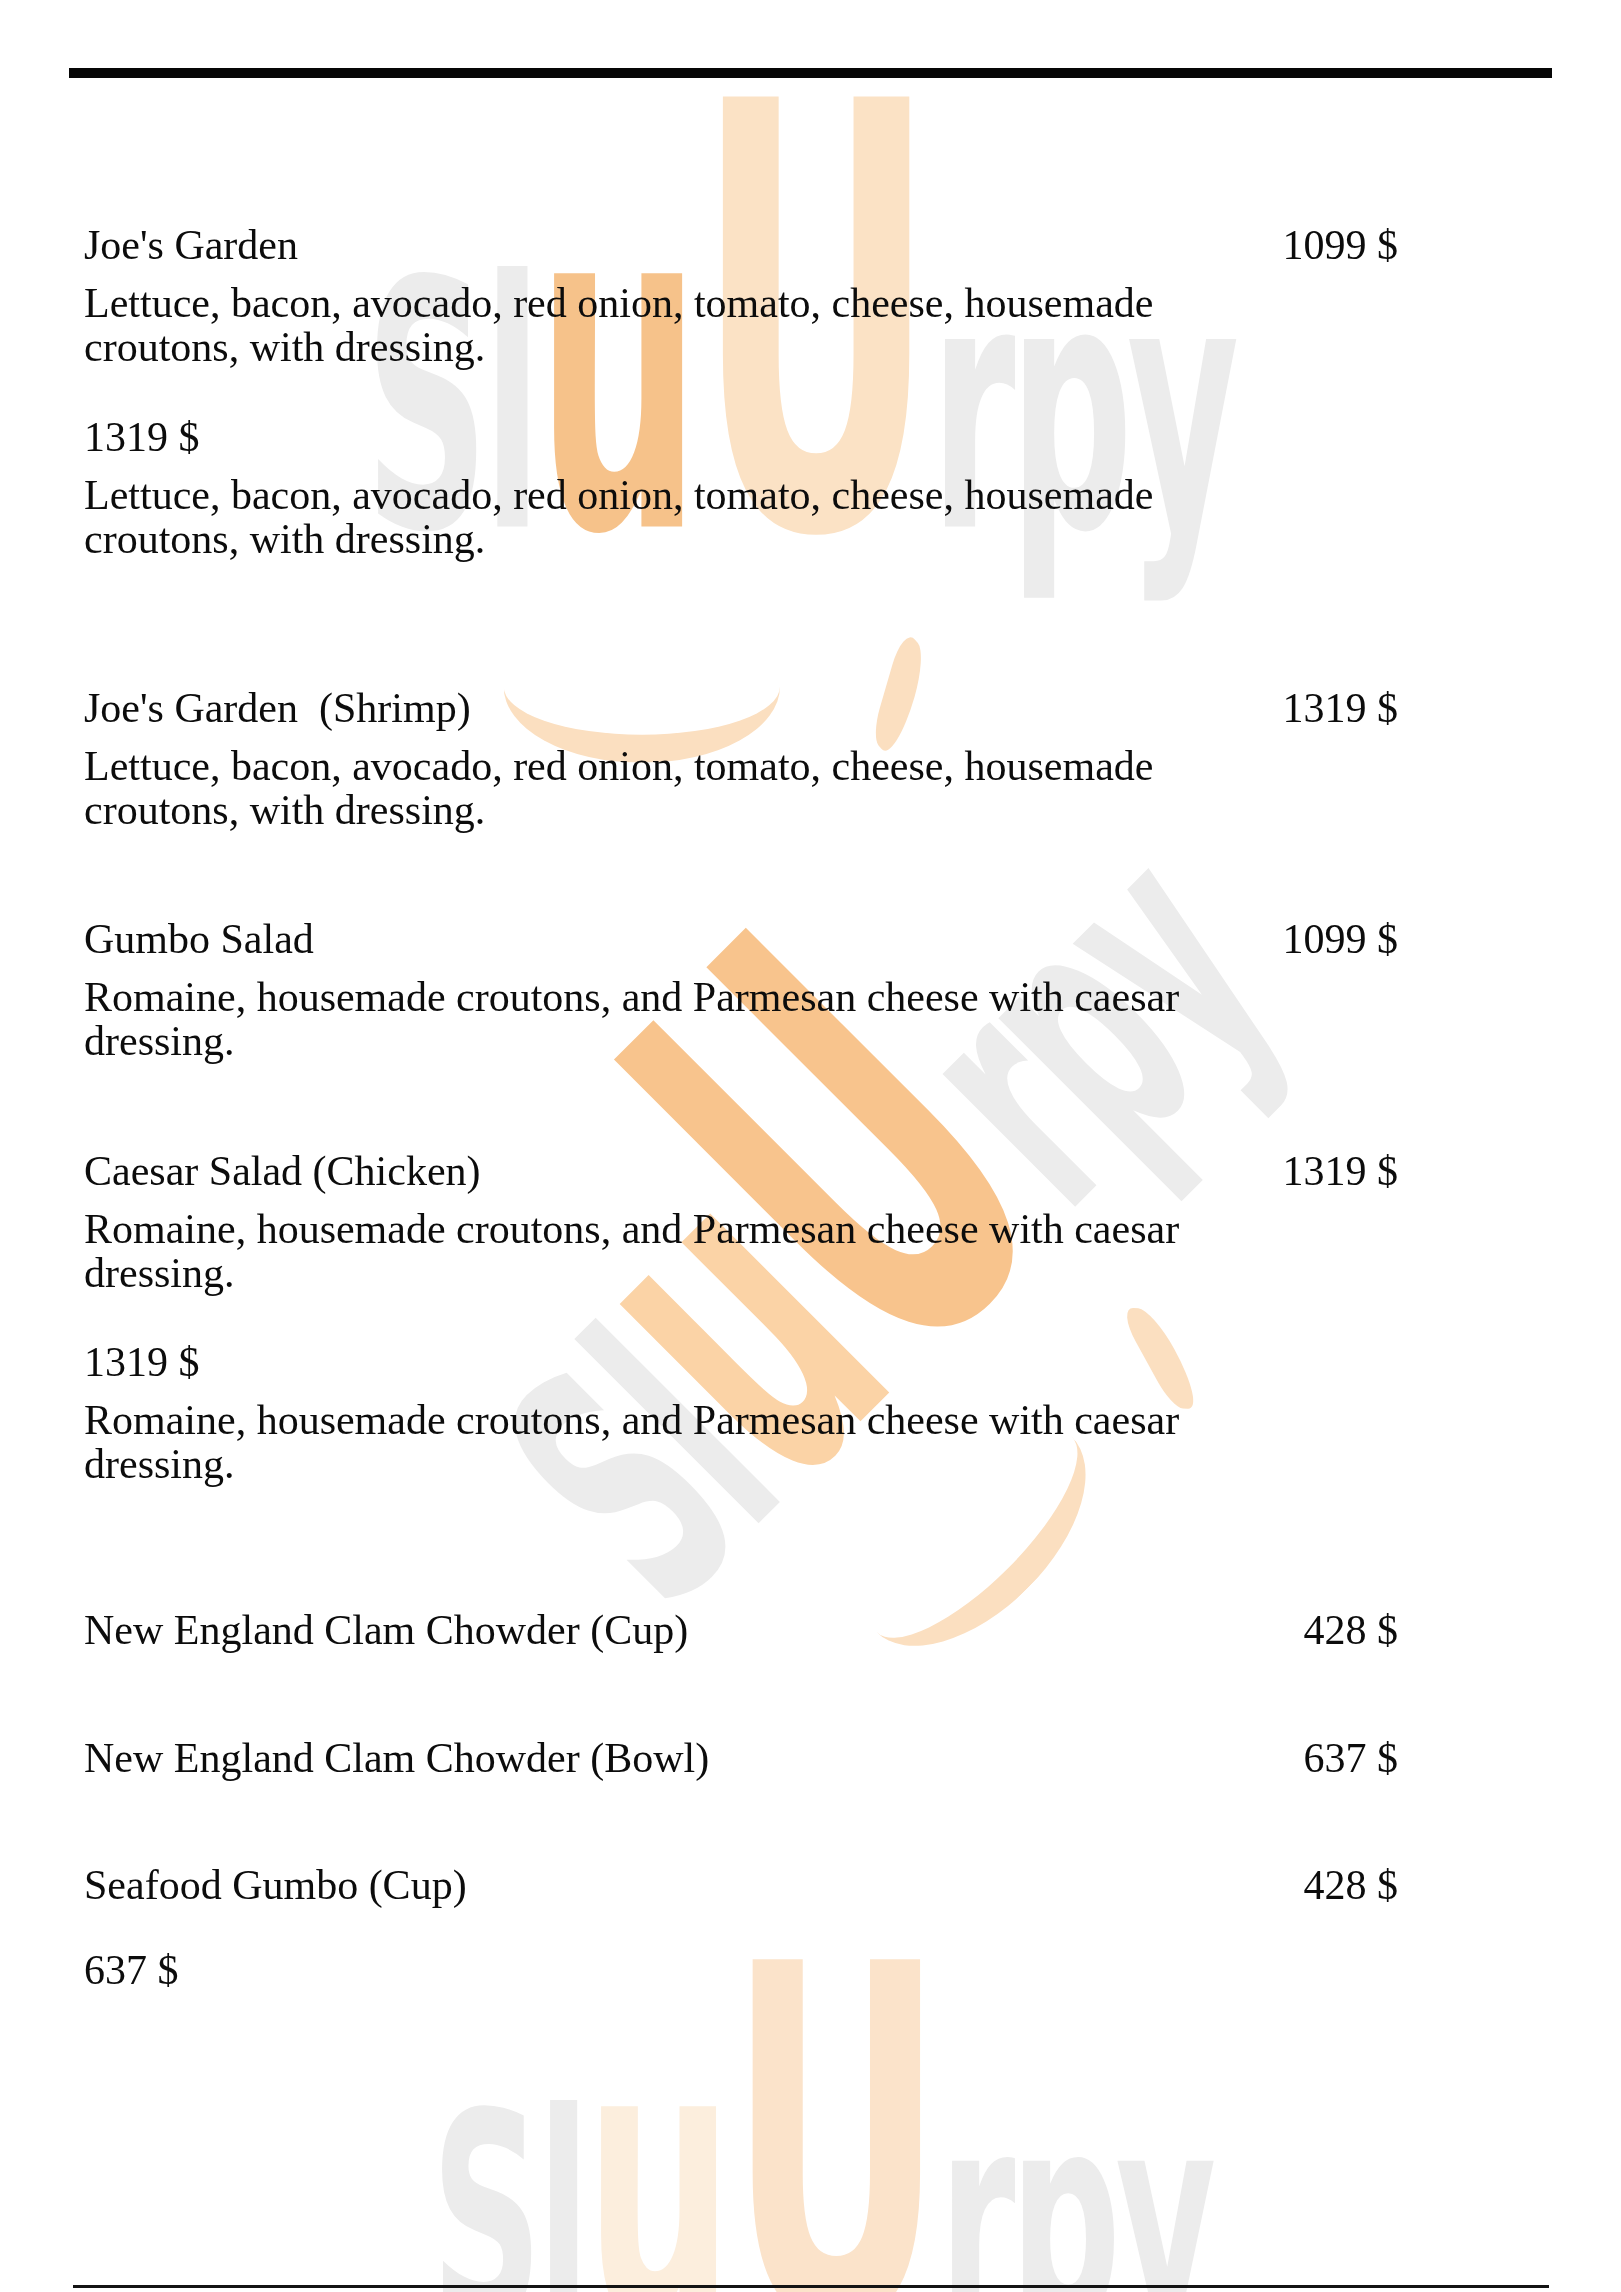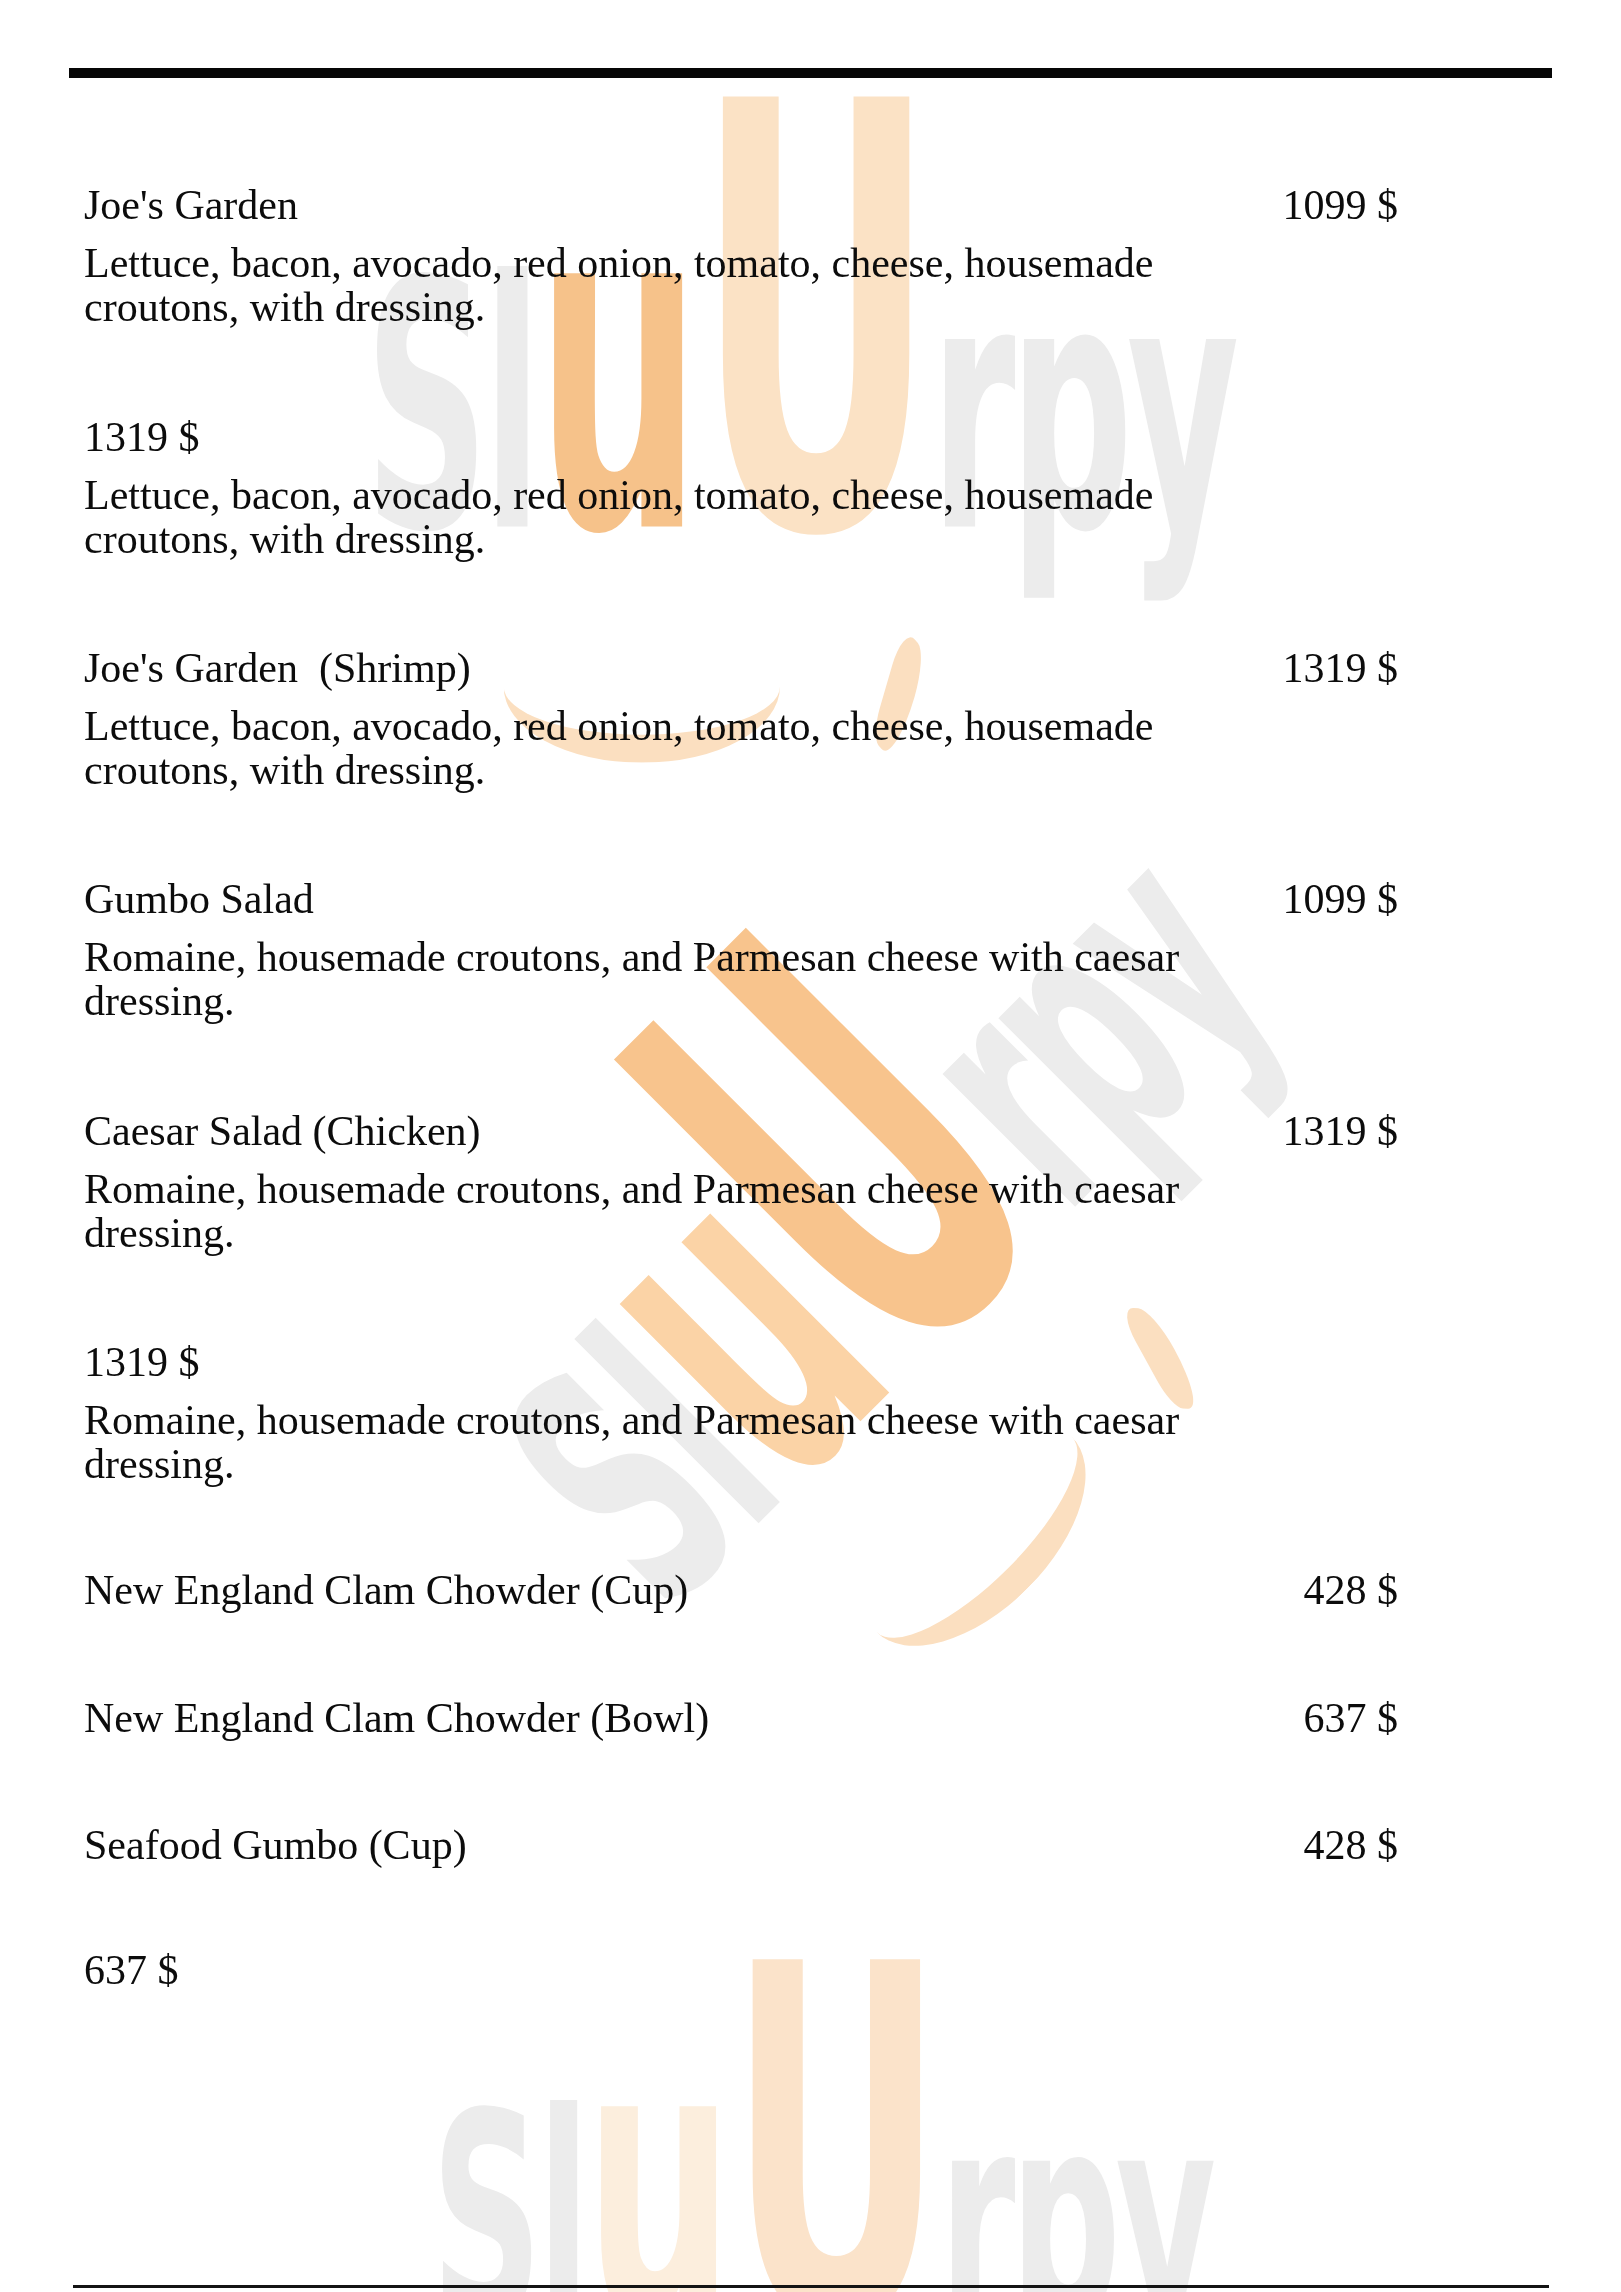--- a/index.html
+++ b/index.html
@@ -95,21 +95,21 @@
     position:absolute;
     left:84px;width:1314px;
     font-size:42px;
   }
   .item-head{
     display:flex;
     justify-content:space-between;
     align-items:baseline;
     line-height:47px;
   }
-  .item-name{white-space:pre-wrap;}
+  .item-name{white-space:pre-wrap;margin-top:40px;}
   .item-price{white-space:pre;font-family:Liberation Serif, serif;}
   .item-desc{
     margin-top:12px;
     max-width:1108px;
     line-height:44px;
   }
 
   .bottom-rule{
     position:absolute;
     left:73px;top:2285px;width:1476px;height:2.9px;

